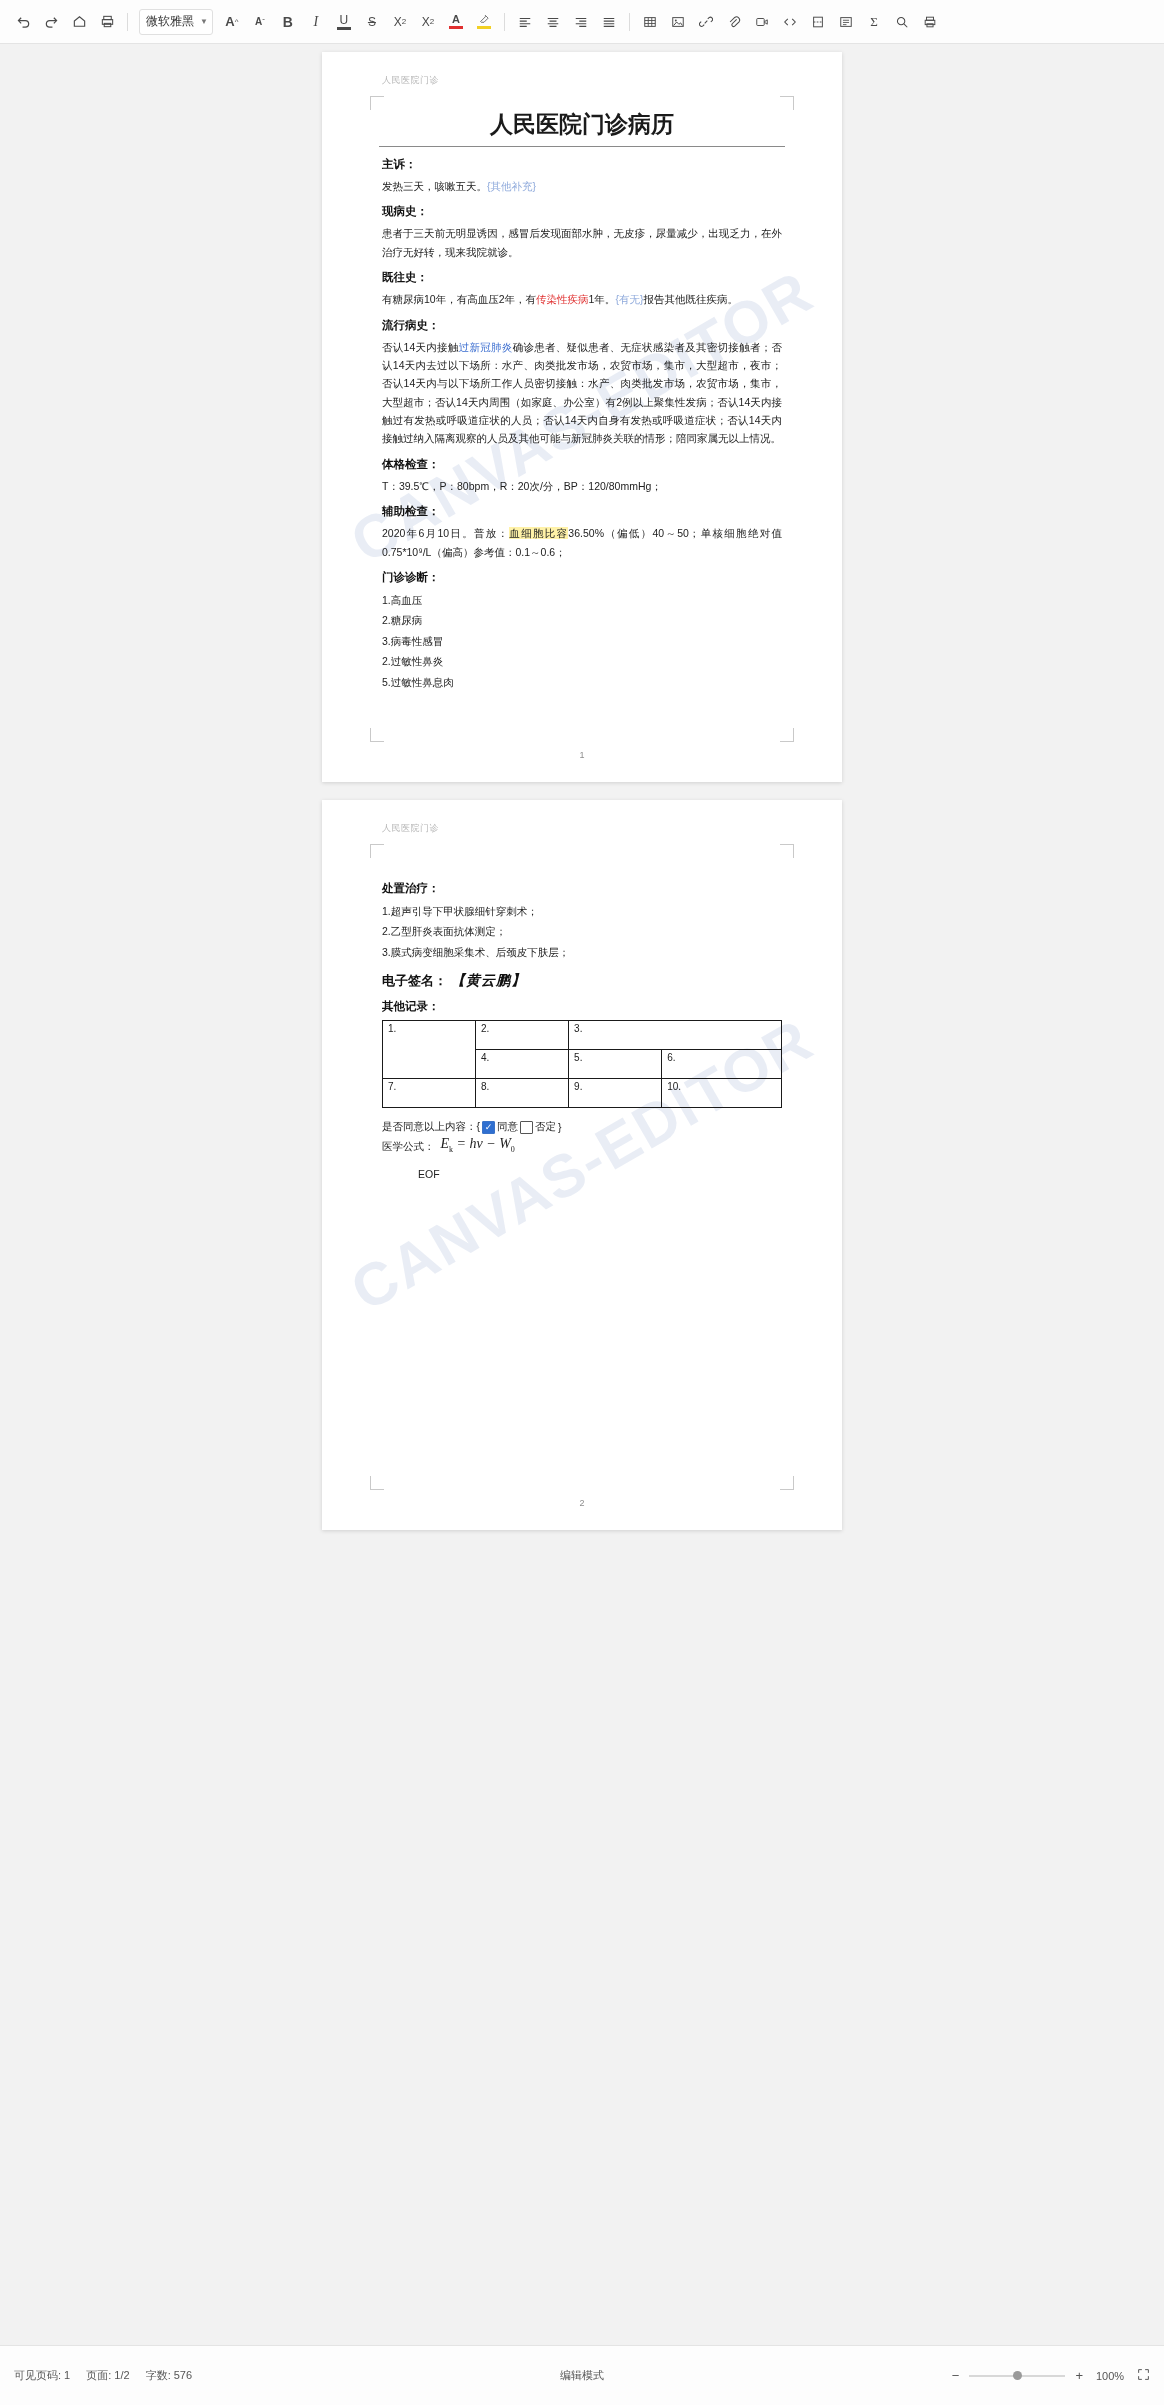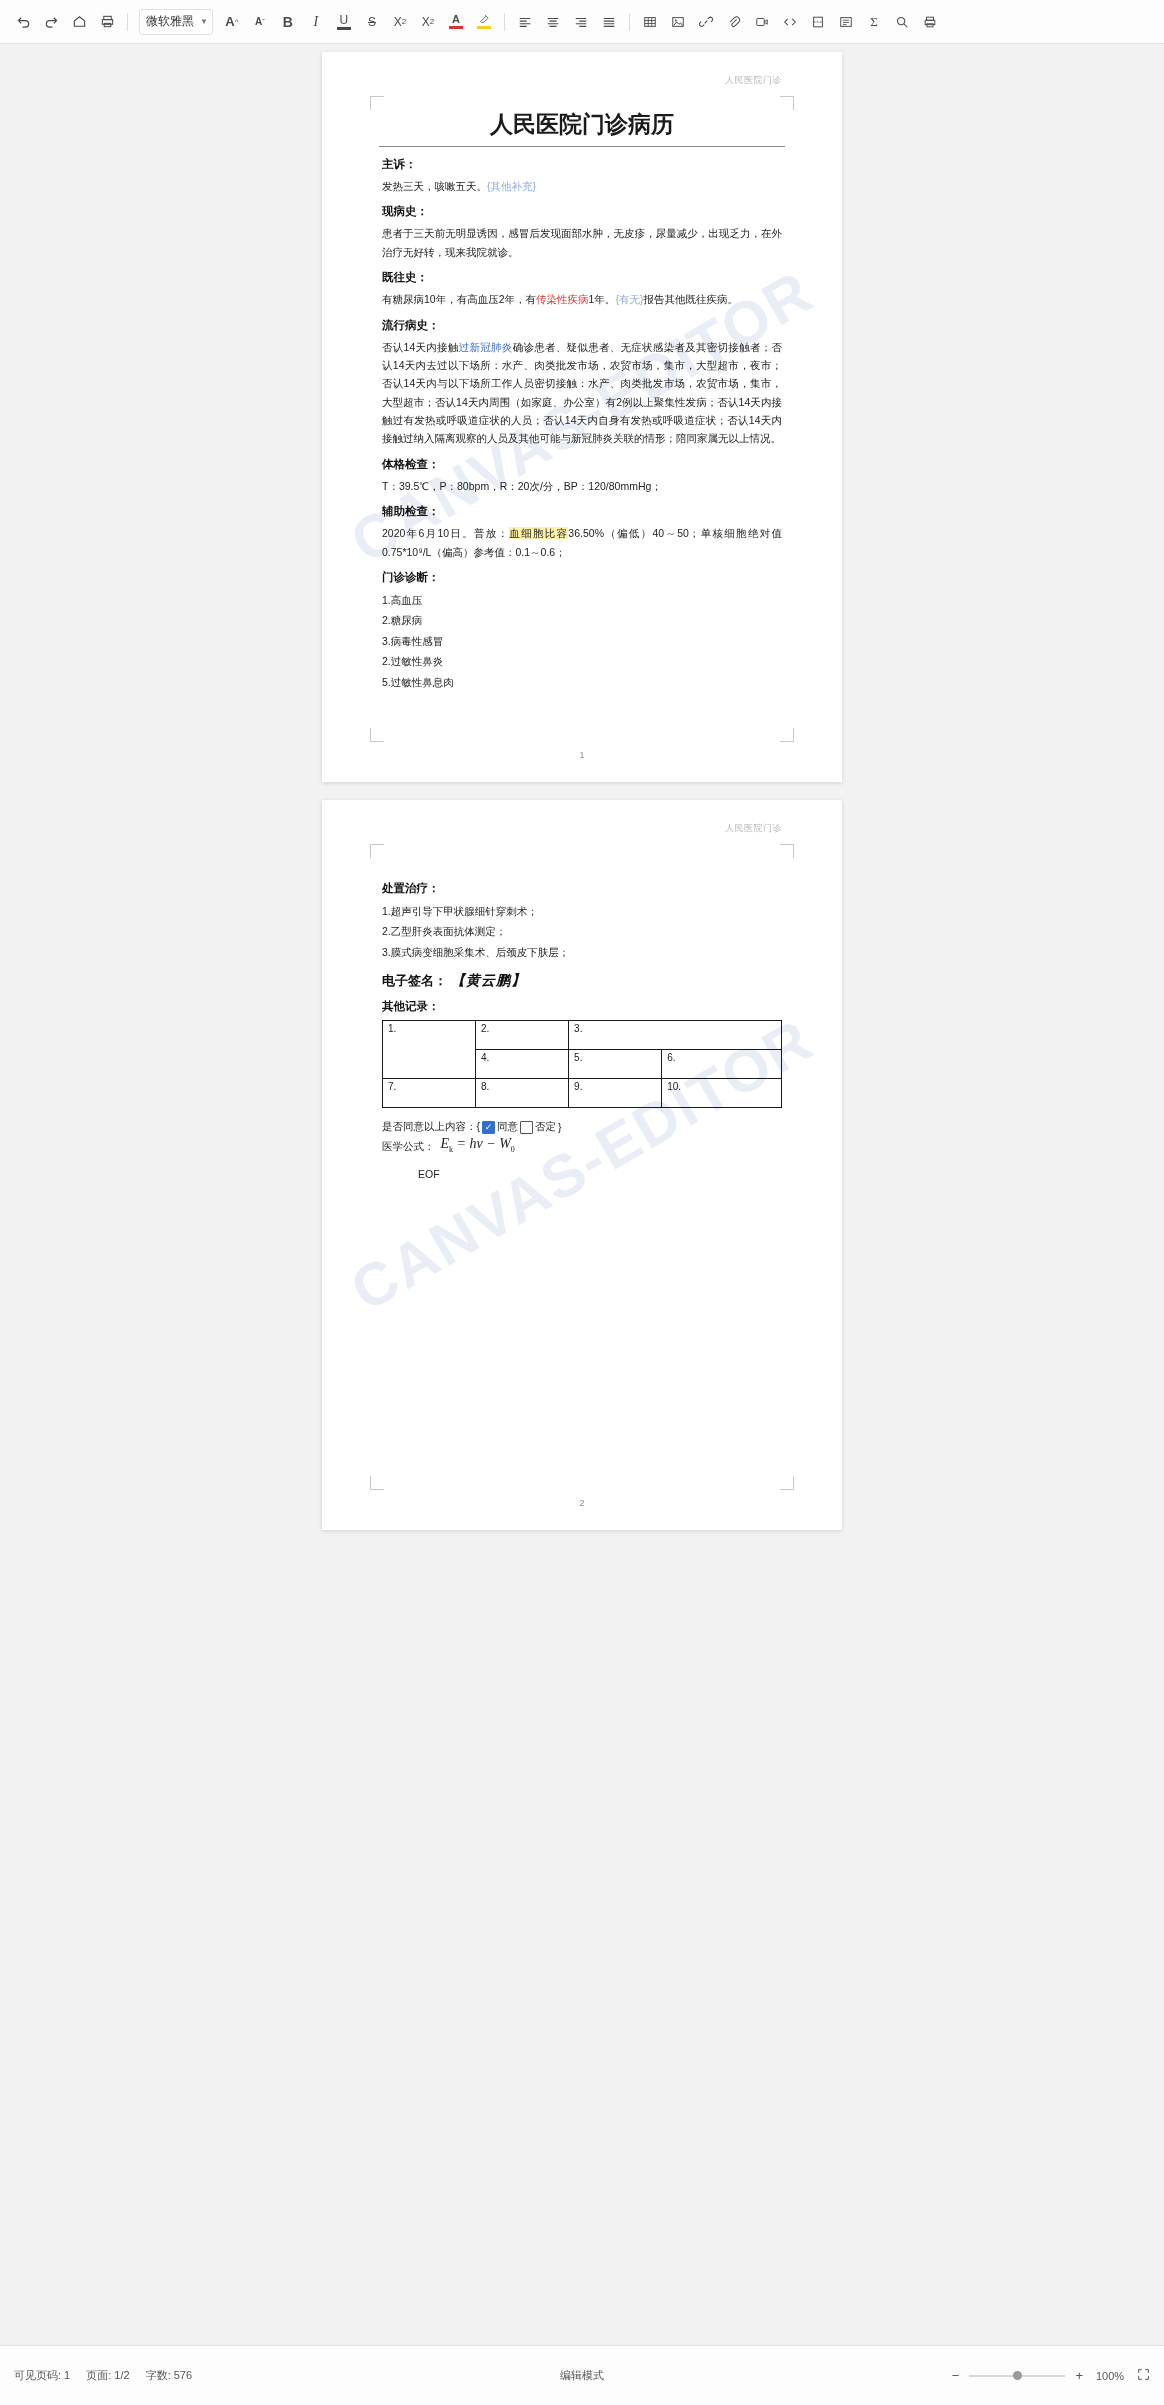--- a/index.html
+++ b/index.html
@@ -100,21 +100,21 @@
   .page.p1 { height: 730px; margin-top: 8px; }
   .page.p2 { height: 730px; margin-top: 18px; }
 
   .page-inner {
     position: absolute;
     top: 0; left: 0; right: 0; bottom: 0;
     padding: 22px 60px 0 60px;
     box-sizing: border-box;
   }
   .header-center {
-    text-align: right;
+    text-align: left;
     font-size: 9px;
     color: #b6b6b6;
     letter-spacing: 0.5px;
   }
   
   .crop {
     position: absolute;
     width: 13px;
     height: 13px;
     border-color: #c9c9c9;

